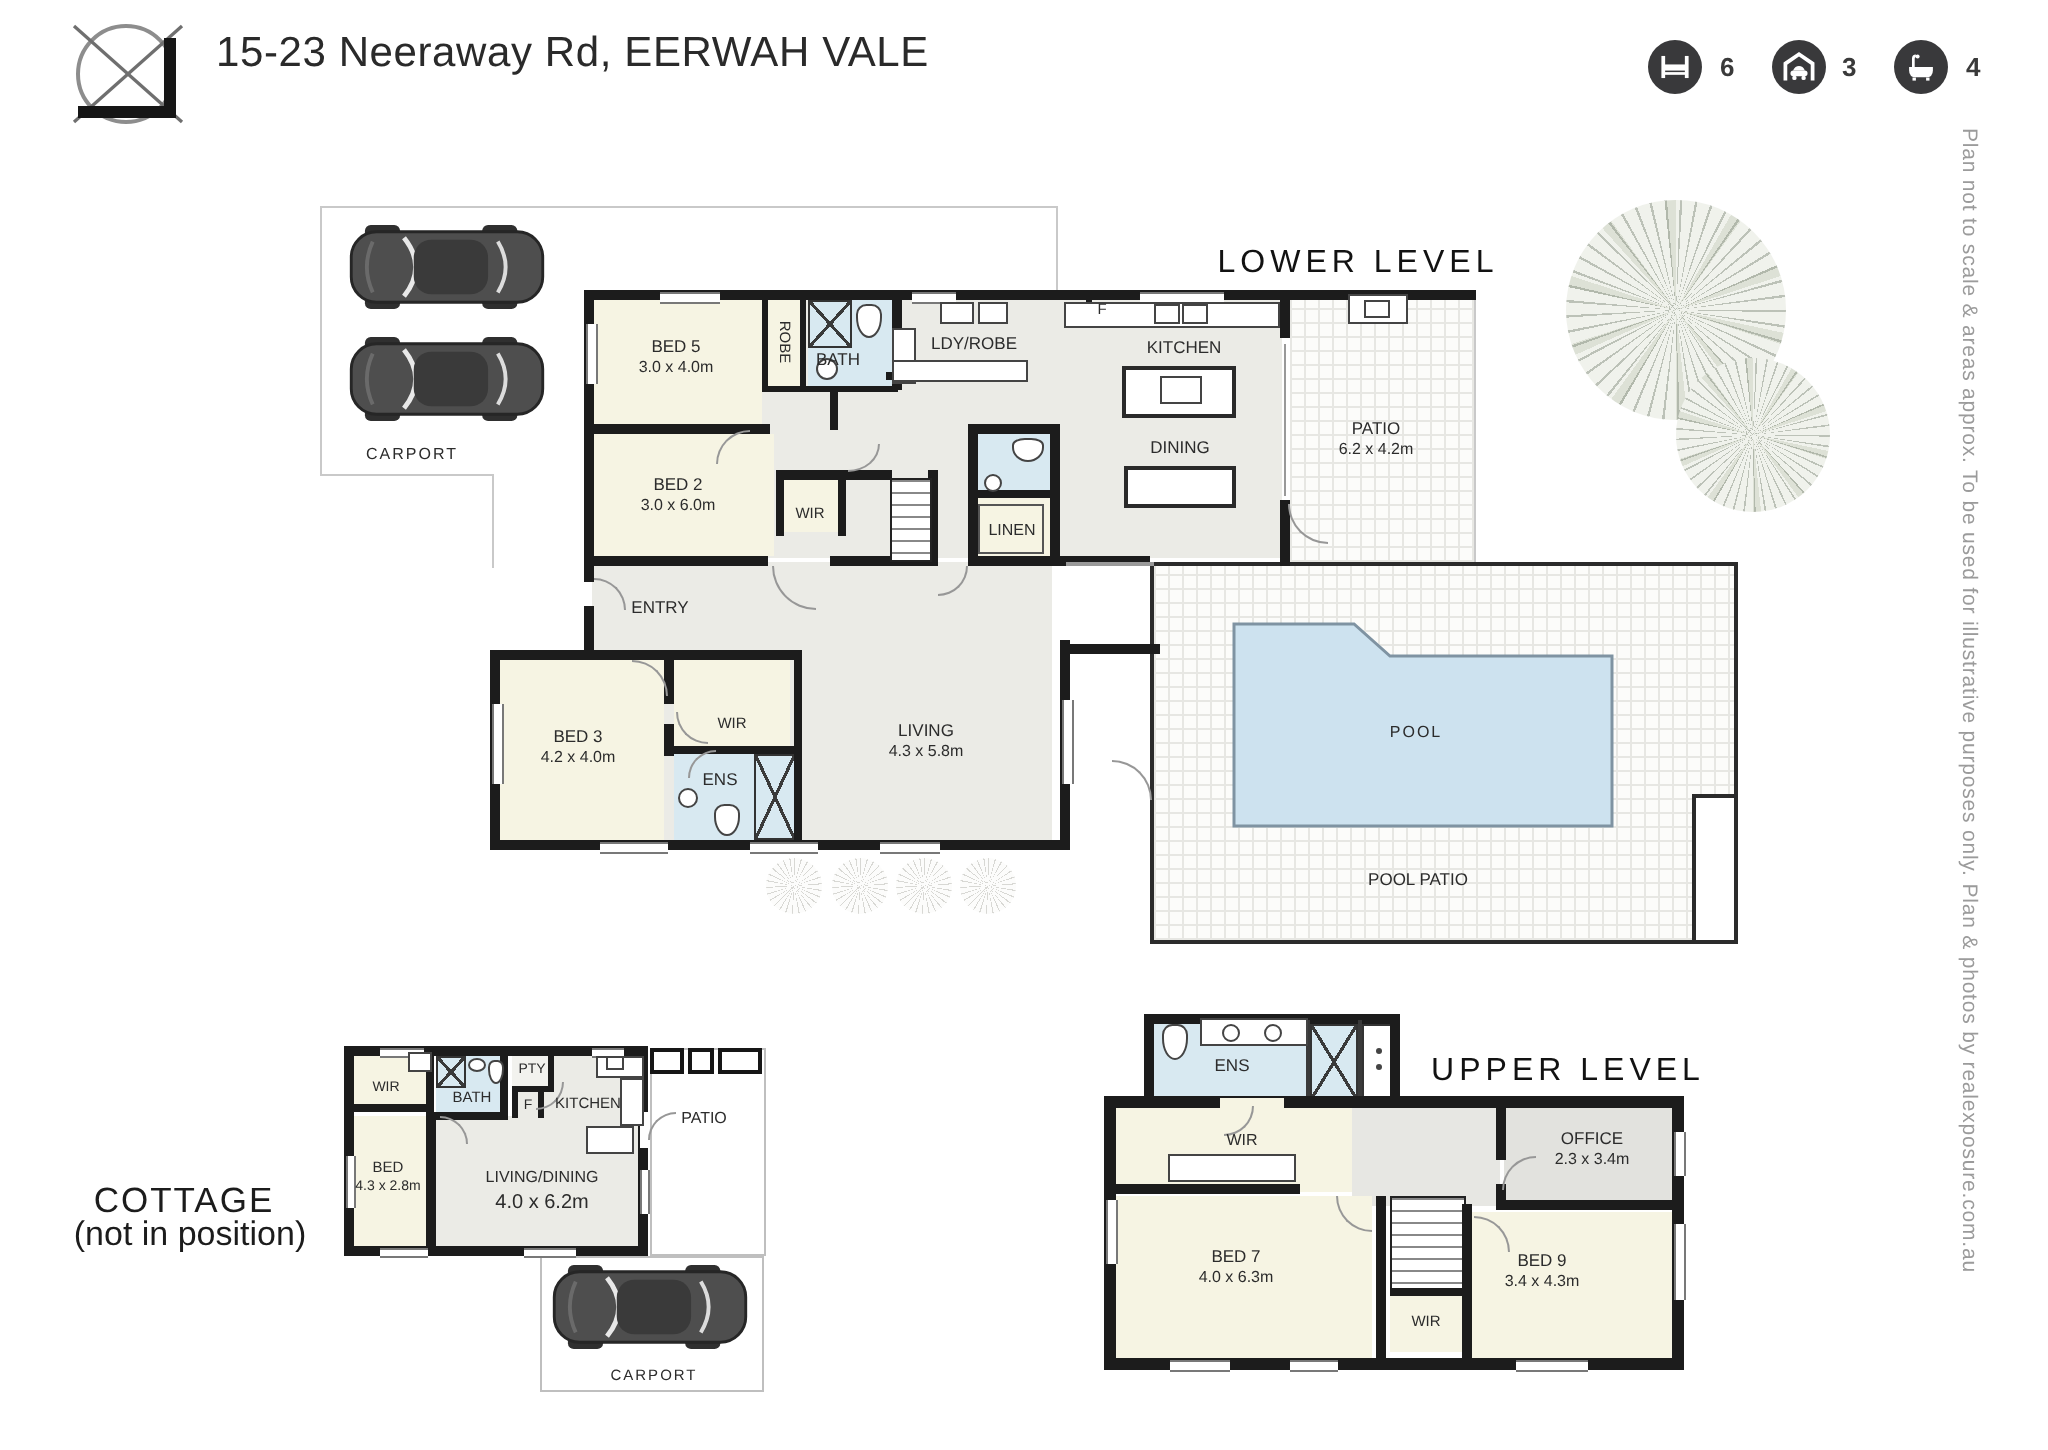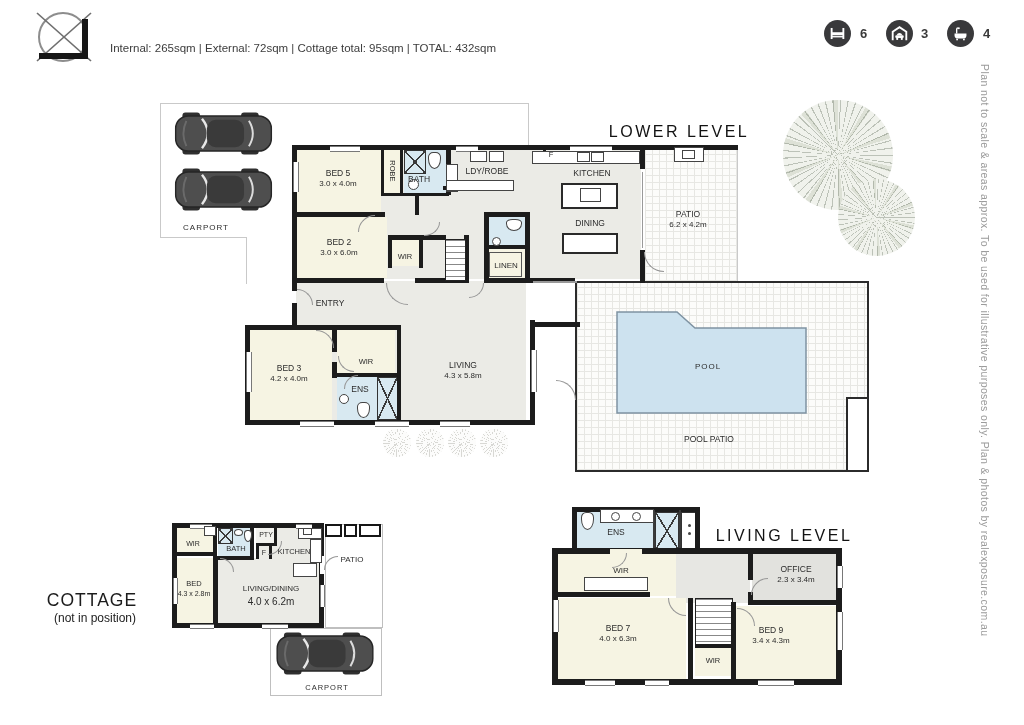--- a/index.html
+++ b/index.html
@@ -75,21 +75,21 @@
       </symbol>
     </defs>
   </svg>
 
   <svg class="abs" style="left:30px;top:10px" width="68" height="54" viewBox="0 0 68 54">
     <circle cx="33" cy="27" r="24" fill="none" stroke="#8d8d8d" stroke-width="2"></circle>
     <line x1="7" y1="3" x2="61" y2="51" stroke="#6f6f6f" stroke-width="1.6"></line>
     <line x1="61" y1="3" x2="7" y2="51" stroke="#6f6f6f" stroke-width="1.6"></line>
     <path d="M55 9 V46 H9" fill="none" stroke="#161616" stroke-width="6"></path>
   </svg>
-  <div class="subtitle">Internal: 265sqm  |  External: 72sqm  |  Cottage total: 95sqm  |  TOTAL: 432sqm</div>
+  <div class="title">15-23 Neeraway Rd, EERWAH VALE</div>
 
   <div class="stat-circle" style="left:824px;top:20px">
     <svg width="17" height="17" viewBox="0 0 20 20" fill="#fff">
       <rect x="2" y="3.5" width="2.2" height="13"></rect>
         <rect x="15.8" y="3.5" width="2.2" height="13"></rect>
       <rect x="3.5" y="8.5" width="13" height="3.6"></rect>
         <rect x="3.5" y="13" width="13" height="1.6"></rect>
     </svg>
   </div>
   <div class="stat-num" style="left:860px;top:26px">6</div>
@@ -350,21 +350,21 @@
   <div class="bench thin" style="left:310px;top:539px;width:12px;height:24px"></div>
   <div class="bench thin" style="left:303px;top:528px;width:9px;height:7px"></div>
   <div class="bench thin" style="left:293px;top:563px;width:24px;height:14px"></div>
   <div class="door" style="left:268px;top:541px;width:14px;height:14px;border-bottom-width:1px;border-right-width:1px;border-radius:0 0 100% 0"></div>
   <div class="door" style="left:220px;top:558px;width:14px;height:14px;border-top-width:1px;border-right-width:1px;border-radius:0 100% 0 0"></div>
   <div class="door" style="left:324px;top:556px;width:14px;height:14px;border-top-width:1px;border-left-width:1px;border-radius:100% 0 0 0"></div>
 
   <div class="lbl" style="left:92px;top:601px;font-size:17.5px;letter-spacing:1px;color:#1c1c1c">
       <span class="nm">COTTAGE</span>
     </div>
-  <div class="lbl" style="left:95px;top:618px;font-size:12px;color:#1c1c1c">
+  <div class="lbl" style="left:95px;top:618px;font-size:17px;color:#1c1c1c">
       <span class="nm">(not in position)</span>
     </div>
   <div class="lbl" style="left:193px;top:544px;font-size:7px">
       <span class="nm">WIR</span>
     </div>
   <div class="lbl sm7" style="left:236px;top:549px">
       <span class="nm">BATH</span>
     </div>
   <div class="lbl" style="left:266px;top:535px;font-size:7px">
       <span class="nm">PTY</span>
@@ -431,21 +431,21 @@
   <div class="bench thin" style="left:600px;top:509px;width:54px;height:14px"></div>
   <div class="basin" style="left:611px;top:512px;width:9px;height:9px"></div>
   <div class="basin" style="left:632px;top:512px;width:9px;height:9px"></div>
   <div class="toilet" style="left:581px;top:512px;width:13px;height:18px"></div>
   <div class="bench thin" style="left:584px;top:577px;width:64px;height:14px"></div>
   <div class="door" style="left:751px;top:578px;width:17px;height:17px;border-top-width:1px;border-left-width:1px;border-radius:100% 0 0 0"></div>
   <div class="door" style="left:737px;top:608px;width:18px;height:18px;border-top-width:1px;border-right-width:1px;border-radius:0 100% 0 0"></div>
   <div class="door" style="left:668px;top:598px;width:18px;height:18px;border-bottom-width:1px;border-left-width:1px;border-radius:0 0 0 100%"></div>
   <div class="door" style="left:612px;top:553px;width:15px;height:15px;border-bottom-width:1px;border-right-width:1px;border-radius:0 0 100% 0"></div>
 
-  <div class="sec-title" style="left:784px;top:536px">LIVING LEVEL</div>
+  <div class="sec-title" style="left:784px;top:536px">UPPER LEVEL</div>
   <div class="lbl" style="left:616px;top:533px">
       <span class="nm">ENS</span>
     </div>
   <div class="lbl" style="left:621px;top:571px;font-size:8px">
       <span class="nm">WIR</span>
     </div>
   <div class="lbl" style="left:796px;top:575px">
       <span class="nm">OFFICE</span>
       <span class="dm">2.3 x 3.4m</span>
     </div>

